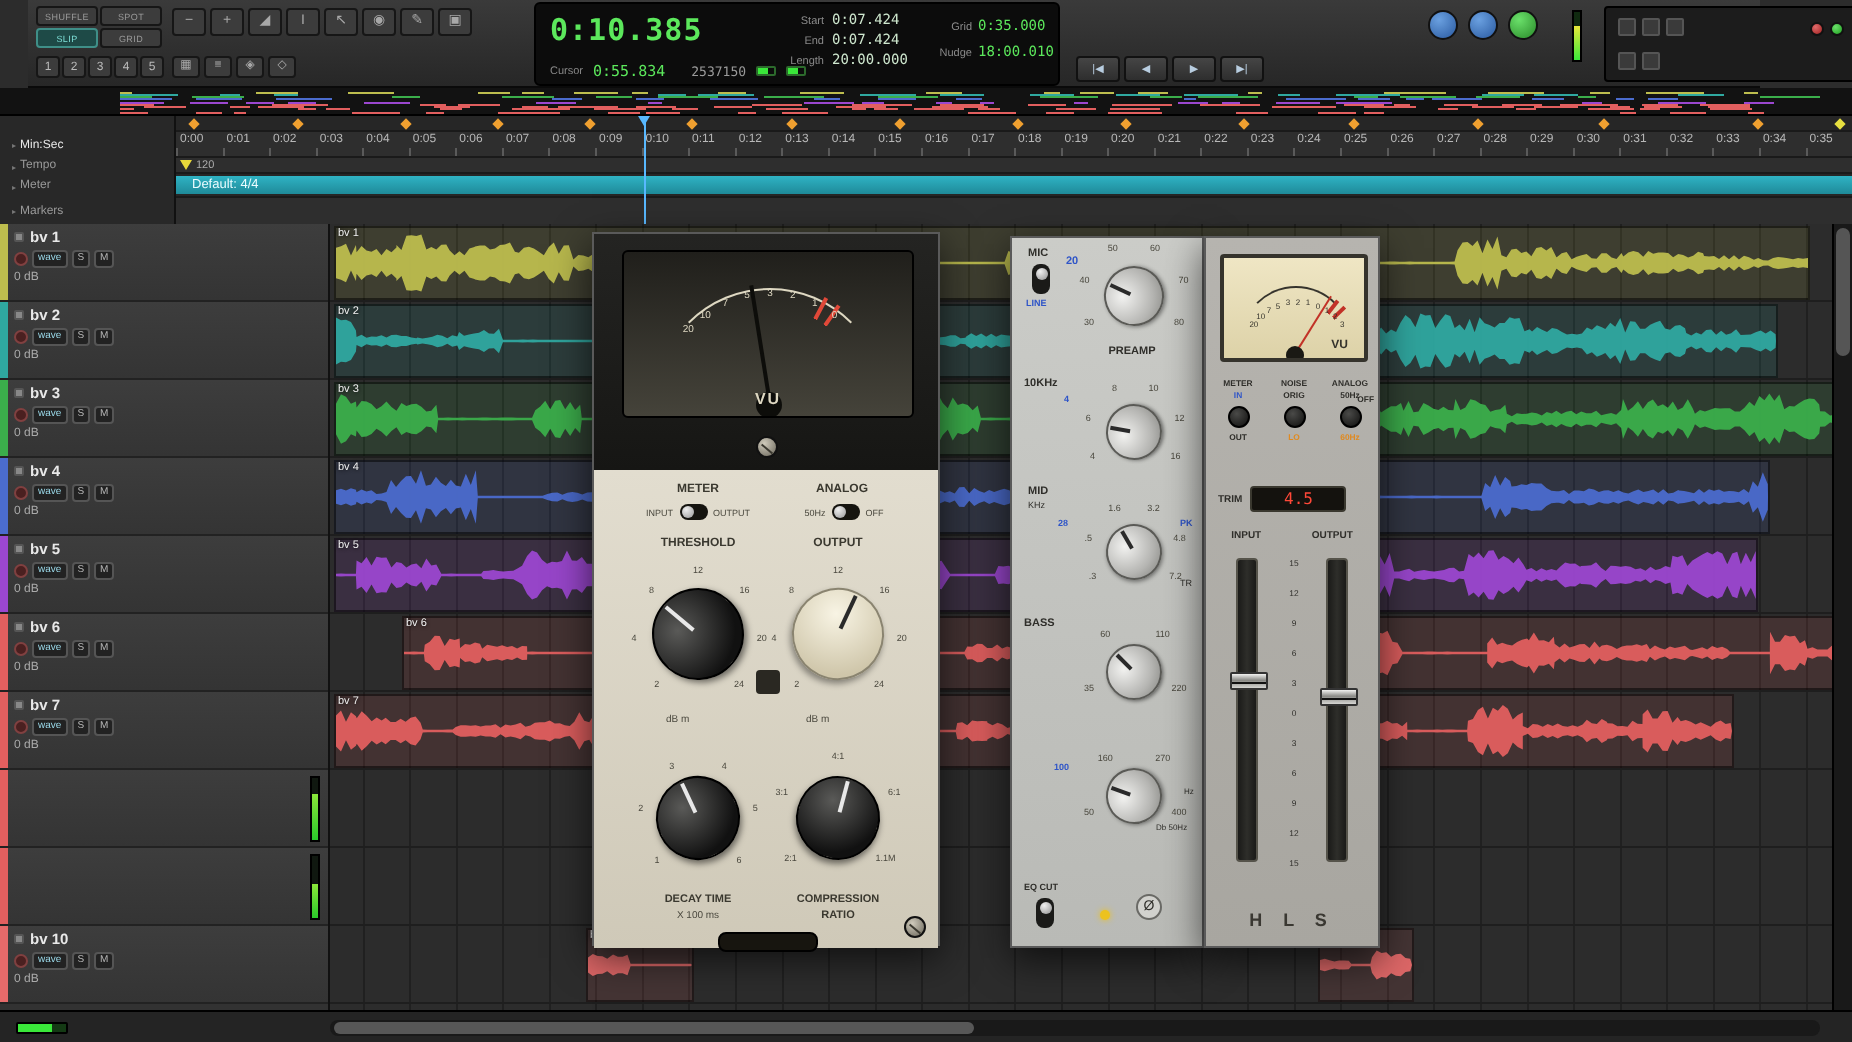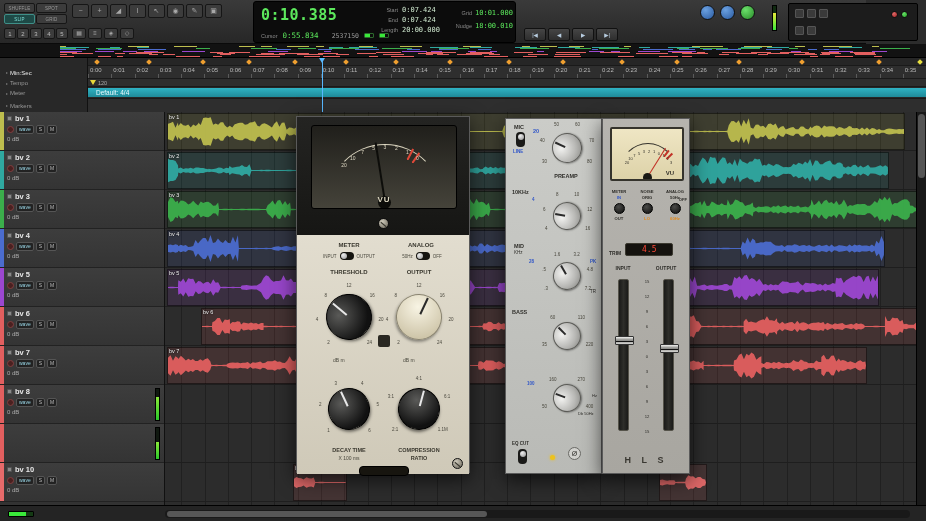--- a/index.html
+++ b/index.html
@@ -2,21 +2,21 @@
 <html><head>
 <meta charset="utf-8">
 <style>
 *{margin:0;padding:0;box-sizing:border-box;border:none;background:none;font-family:inherit;}
 html,body{background:#000;}
 #app{position:relative;width:926px;height:521px;overflow:hidden;background:#2c2c2c;font-family:"Liberation Sans",sans-serif;color:#ccc;}
 .mono{font-family:"DejaVu Sans Mono",monospace;}
 button{cursor:pointer;}
 
 
-#toolbar{position:absolute;left:0;top:0;width:866px;height:44px;background:linear-gradient(#3a3a3a,#272727);border-bottom:1px solid #0a0a0a;}
+#toolbar{position:absolute;left:14px;top:0;width:866px;height:44px;background:linear-gradient(#3a3a3a,#272727);border-bottom:1px solid #0a0a0a;}
 #modes{position:absolute;left:4px;top:3px;display:grid;grid-template-columns:31px 31px;gap:1px;}
 .mode-btn{height:10px;background:#3c3c3c;border:1px solid #161616;color:#9a9a9a;font-size:4.5px;letter-spacing:.2px;border-radius:2px;line-height:7px;}
 .mode-btn.active{color:#7fe0d8;border-color:#3f8f88;background:#1e4a47;}
 #nums{position:absolute;left:4px;top:28px;display:flex;gap:1px;}
 .num-btn{width:12px;height:11px;background:#3c3c3c;border:1px solid #161616;color:#bbb;font-size:6px;border-radius:2px;}
 #zoomtools{position:absolute;left:72px;top:4px;display:flex;gap:2px;}
 #row2icons{position:absolute;left:72px;top:28px;display:flex;gap:2px;}
 .tb-icon{width:17px;height:14px;background:#3c3c3c;border:1px solid #161616;color:#a8a8a8;font-size:7px;border-radius:2px;line-height:12px;text-align:center;}
 .tb-icon.small{width:14px;height:11px;font-size:6px;line-height:9px;}
 #counter{position:absolute;left:253px;top:1px;width:263px;height:42px;background:#0c0c0c;border:1px solid #000;border-radius:3px;}
@@ -160,21 +160,21 @@
 .hvu-red.r1{transform:rotate(38deg);}
 .hvu-red.r2{transform:rotate(46deg);}
 .hvu-hub{position:absolute;left:31px;top:44px;width:9px;height:9px;border-radius:50%;background:#1a1914;}
 .hvu-text{position:absolute;right:8px;bottom:3px;font-size:6px;font-weight:bold;color:#35332c;}
 .hls-sw{position:absolute;left:3px;top:70px;display:flex;gap:2px;}
 .sw-col{width:26px;display:flex;flex-direction:column;align-items:center;}
 .sw-h{font-size:4.2px;font-weight:bold;color:#2f2e2a;height:6px;}
 .sw-t,.sw-b{font-size:4.2px;font-weight:bold;height:6px;}
 .sw-k{width:11px;height:11px;border-radius:50%;background:radial-gradient(circle at 38% 32%,#4a4a48,#0f0f0e);border:1px solid #000;margin:2px 0;}
 .hls-off{position:absolute;right:2px;top:78px;font-size:4.2px;font-weight:bold;color:#2f2e2a;}
-.hls-trim{position:absolute;left:6px;top:124px;width:76px;display:flex;align-items:flex-end;gap:4px;}
+.hls-trim{position:absolute;left:6px;top:124px;width:76px;display:flex;align-items:center;gap:4px;}
 .trim-box{width:48px;height:13px;background:#14120e;border:1px solid #3a382f;border-radius:2px;display:flex;align-items:center;justify-content:center;}
 .trim-box span{color:#ff4838;font-size:8px;}
 .hls-io{position:absolute;left:0;top:146px;width:100%;display:flex;justify-content:space-around;font-size:5px;font-weight:bold;color:#2f2e2a;}
 .hls-faders{position:absolute;left:0;top:156px;width:100%;height:164px;}
 .ftrack{position:absolute;top:4px;width:11px;height:152px;background:linear-gradient(90deg,#1a1a18,#2e2e2a,#1a1a18);border:1px solid #55534a;border-radius:2px;}
 .ftrack.in{left:15px;}
 .ftrack.out{left:60px;}
 .fcap{position:absolute;left:-4px;width:19px;height:9px;background:linear-gradient(#f2f2f0,#8a8a86 45%,#d5d5d2);border:1px solid #333;border-radius:1px;}
 .fcap::after{content:"";position:absolute;left:0;right:0;top:50%;height:1px;background:#111;}
 .fscale{position:absolute;left:38px;top:4px;width:12px;height:156px;}
@@ -229,21 +229,21 @@
             <span class="sv mono">0:07.424</span>
           </div>
         <div class="selrow">
             <span class="sl">Length</span>
             <span class="sv mono">20:00.000</span>
           </div>
       </div>
       <div id="gridnudge">
         <div class="gnrow">
             <span class="gl">Grid</span>
-            <span class="gv mono">10:01.000</span>
+            <span class="gv mono">0:35.000</span>
           </div>
         <div class="gnrow">
             <span class="gl">Nudge</span>
             <span class="gv mono">18:00.010</span>
           </div>
       </div>
       <div id="cursorrow">
         <span class="cl">Cursor</span>
         <span class="cv mono">0:55.834</span>
         <span class="c2 mono">2537150</span>
@@ -654,33 +654,20 @@
               <span class="sb-rec"></span>
               <span class="sb-chip sb-wave">wave</span>
               <span class="sb-chip">S</span>
               <span class="sb-chip">M</span>
             </div>
             <div class="sb-gain">0 dB</div>
           </div>
         </div>
         <div class="sb-row">
           <div class="sb-strip" style="background: rgb(226, 95, 95);"></div>
-          <div class="sb-body">
-            <div class="sb-name-row">
-              <span class="sb-dot"></span>
-              <span class="sb-name">bv 8</span>
-            </div>
-            <div class="sb-chips">
-              <span class="sb-rec"></span>
-              <span class="sb-chip sb-wave">wave</span>
-              <span class="sb-chip">S</span>
-              <span class="sb-chip">M</span>
-            </div>
-            <div class="sb-gain">0 dB</div>
-          </div>
           <div class="sb-meter">
             <div class="sb-meter-fill" style="height: 75%;"></div>
           </div>
         </div>
         <div class="sb-row">
           <div class="sb-strip" style="background: rgb(226, 95, 95);"></div>
           <div class="sb-meter">
             <div class="sb-meter-fill" style="height: 55%;"></div>
           </div>
         </div>

